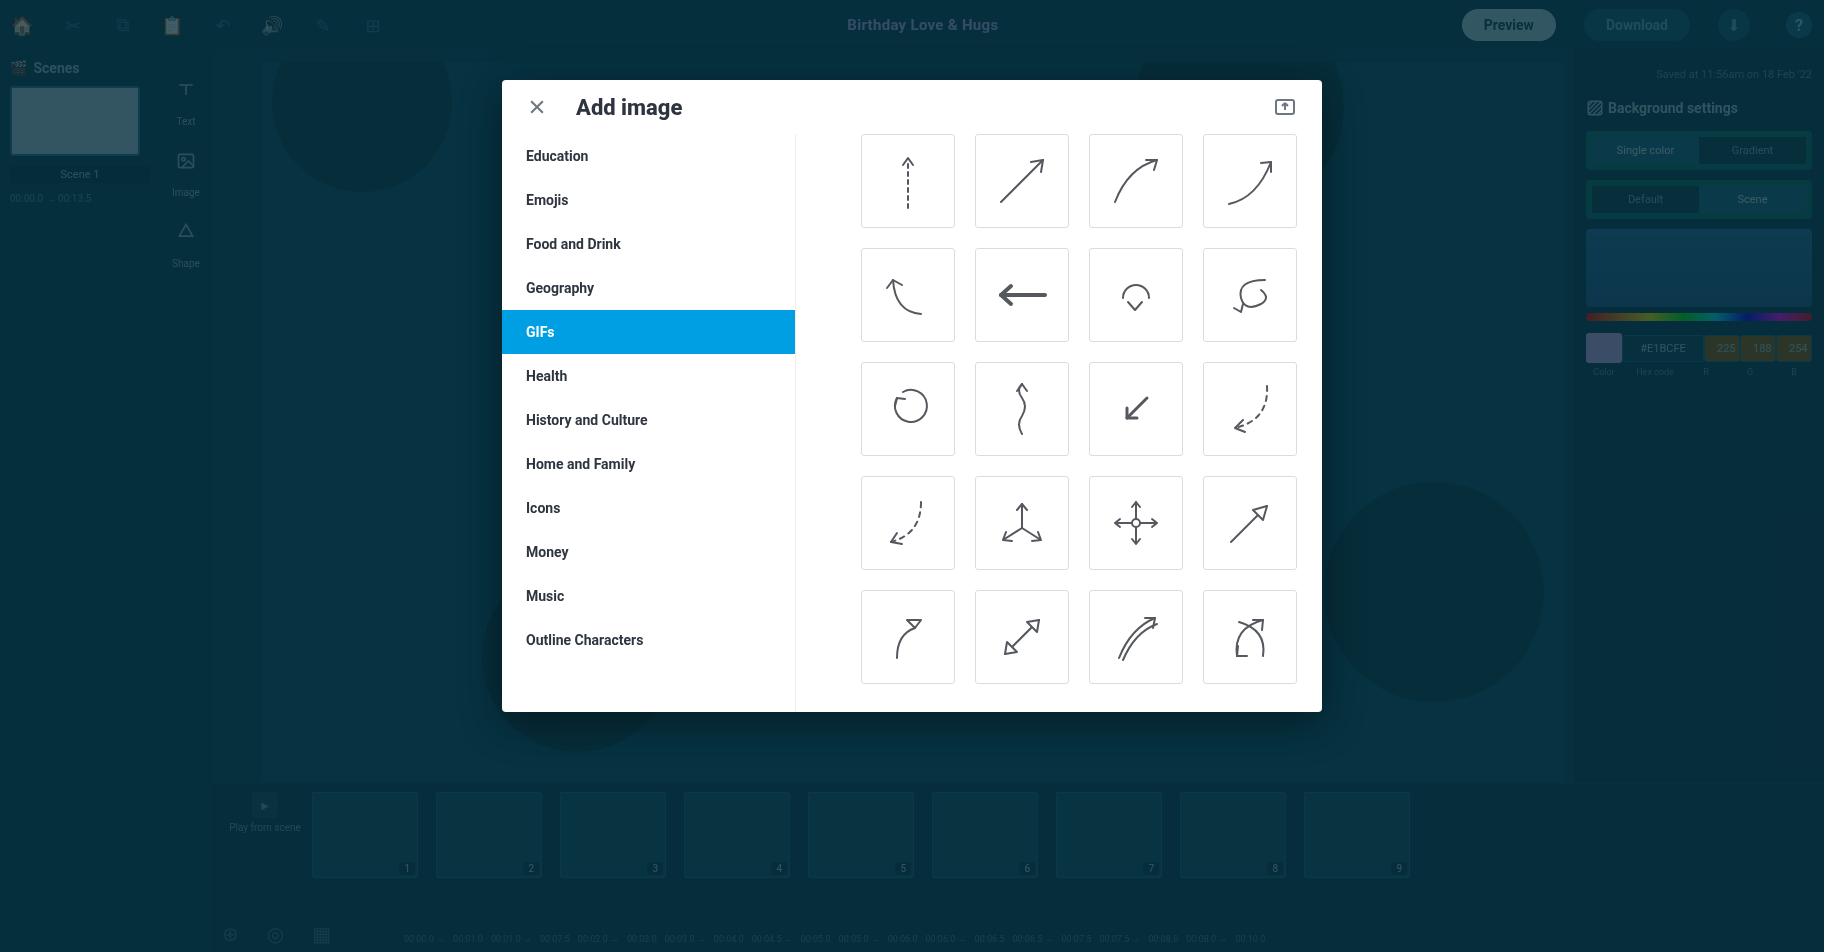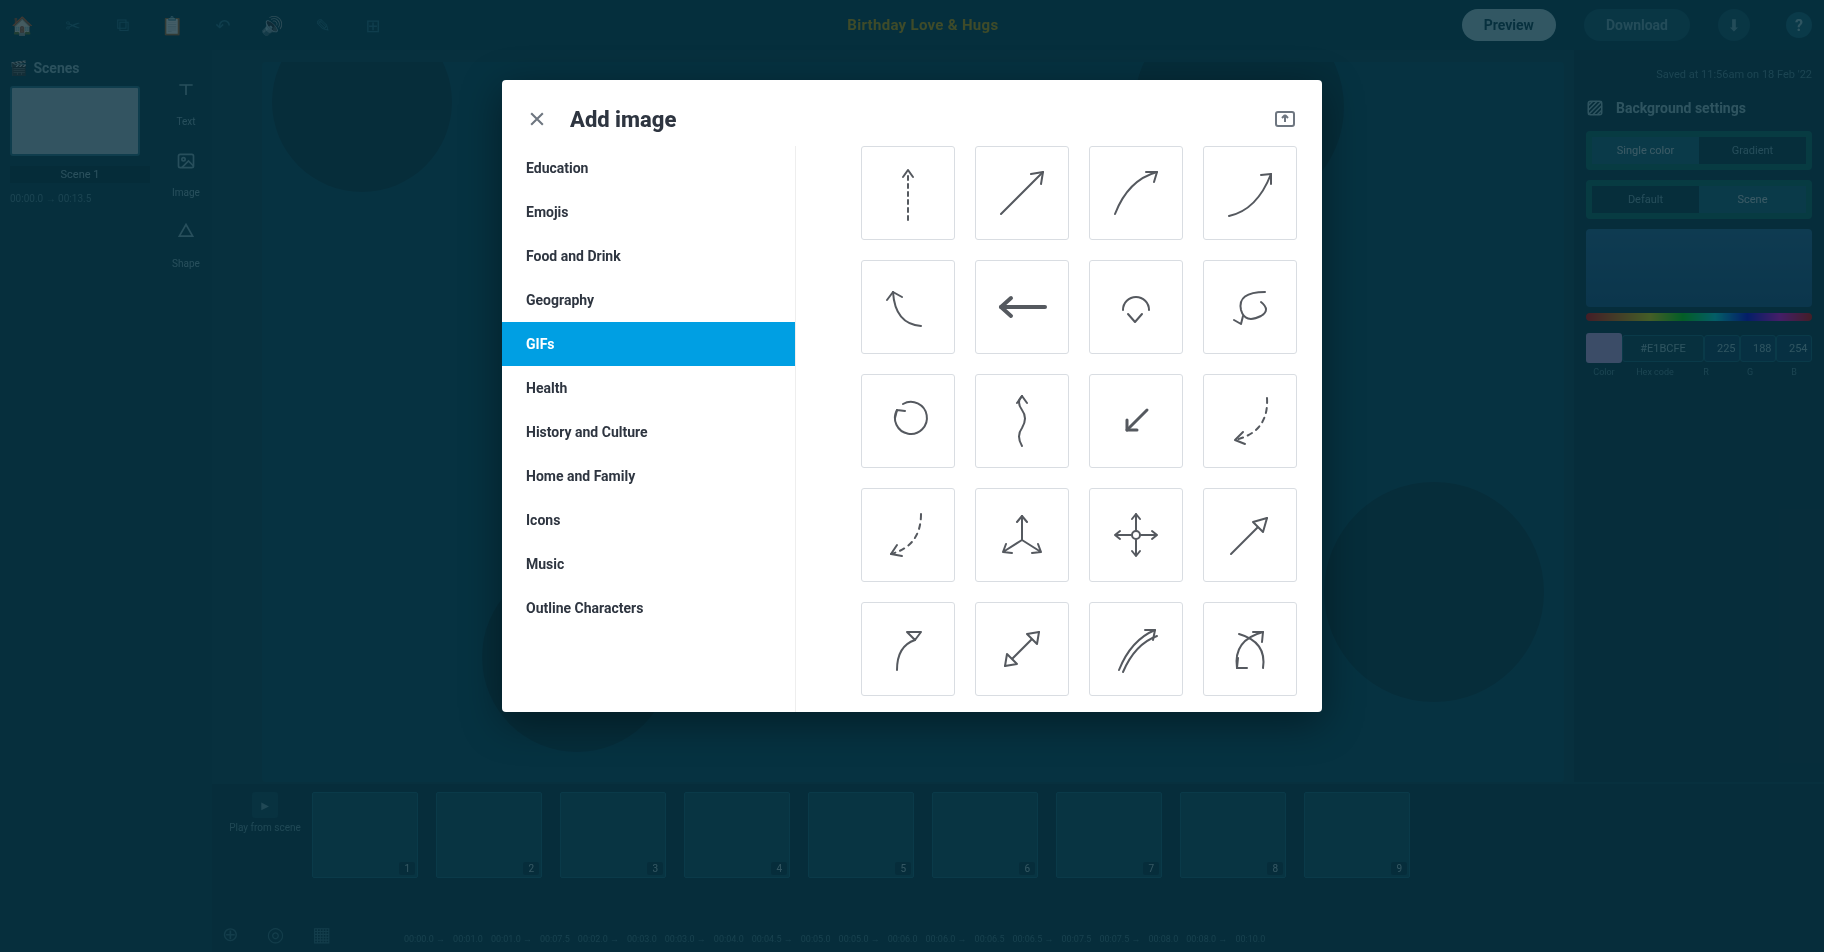--- a/index.html
+++ b/index.html
@@ -10,21 +10,21 @@
 }
 
 .app {
   position: absolute; inset: 0;
 }
 .titlebar {
   height: 50px; background: #05465a; display: flex; align-items: center;
   padding: 0 12px; gap: 28px;
 }
 .titlebar .icon { width: 22px; height: 22px; color: #2d7e96; display:flex; align-items:center; justify-content:center; font-size:18px; }
-.titlebar .ttl { flex: 1; text-align: center; color: #eab308; font-weight:700; font-size:15px; letter-spacing:.3px; }
+.titlebar .ttl { flex: 1; text-align: center; color: #c4b5fd; font-weight:700; font-size:15px; letter-spacing:.3px; }
 .titlebar .btn {
   padding: 8px 22px; border-radius: 22px; background: #155f76; color:#7eb6c5;
   font-weight:700; font-size:14px;
 }
 .titlebar .btn.primary { background:#b7e4f0; color:#0d4a5c; }
 .titlebar .circ { width:32px; height:32px; border-radius:50%; background:#155f76; display:flex;align-items:center;justify-content:center;color:#7eb6c5; }
 .titlebar .help { width:26px;height:26px;border-radius:50%;background:#1b6f88;display:flex;align-items:center;justify-content:center;font-weight:700;color:#a7d9e5; margin-left:8px;}
 
 .body {
   position:absolute; top:50px; bottom:0; left:0; right:0; display:flex;
@@ -69,45 +69,45 @@
 .tl-time-row{position:absolute;bottom:4px;left:92px;right:0;display:flex;gap:8px;font-size:9px;color:#4f8a9c;}
 .tl-time-row span{white-space:nowrap;}
 .bottom-bar{
   position:absolute;left:10px;bottom:6px;display:flex;gap:28px;align-items:center;color:#3e7b8e;font-size:20px;
 }
 
 .rightpanel{
   width:250px;background:#083d4f;position:absolute;right:0;top:0;bottom:170px;padding:18px 12px;color:#a9d6e2;font-size:12px;
 }
 .rightpanel .saved{font-size:11px;color:#5e98aa;text-align:right;margin-bottom:18px;}
-.rightpanel h4{font-size:14px;font-weight:700;display:flex;gap:12px;align-items:center;margin-bottom:14px;}
+.rightpanel h4{font-size:14px;font-weight:700;display:flex;gap:4px;align-items:center;margin-bottom:14px;}
 .seg{display:flex;border:6px solid #0f766e;border-radius:4px;overflow:hidden;font-size:11px;margin-bottom:10px;}
 .seg div{flex:1;text-align:center;padding:7px 0;background:#084051;color:#87bccb;}
 .seg div.active{background:#1b6f88;color:#d9f0f6;}
 .grad-preview{height:78px;border-radius:4px;background:linear-gradient(180deg,#2a74a8,#1e5f93);margin-bottom:6px;}
 .hue{height:8px;border-radius:4px;background:linear-gradient(90deg,#f00,#ff8000,#ff0,#0f0,#0ff,#00f,#f0f,#f00);margin-bottom:12px;}
 .color-row{display:flex;align-items:center;}
 .color-row .sw{width:36px;height:30px;background:#d9b9ff;border-radius:3px;}
 .color-row .hx{flex:1;background:#0d4a5c;border:1px solid #1b6f88;border-radius:3px;padding:6px 6px;font-size:11px;text-align:center;}
-.color-row .nn{width:36px;background:#0c4a6e;border:1px solid #1b6f88;border-radius:3px;padding:6px 12px;font-size:11px;text-align:right;}
+.color-row .nn{width:36px;background:#a16207;border:1px solid #1b6f88;border-radius:3px;padding:6px 12px;font-size:11px;text-align:right;}
 .color-lbls{display:flex;gap:8px;font-size:9px;color:#5e98aa;margin-top:4px;}
 .color-lbls span:nth-child(1){width:36px;text-align:center;}
 .color-lbls span:nth-child(2){flex:1;text-align:center;}
 .color-lbls span:nth-child(n+3){width:36px;text-align:center;}
 
 
 .overlay{
   position:absolute;inset:0;background:rgba(6,40,52,.75);display:flex;align-items:flex-start;justify-content:center;padding-top:80px;
 }
 .modal{
   width:820px;height:632px;background:#fff;border-radius:4px;box-shadow:0 10px 40px rgba(0,0,0,.4);
   display:flex;flex-direction:column; position:relative; color:#2e3540;
 }
 .modal-head{
-  display:flex;align-items:center;gap:22px;padding:26px 24px 6px 24px;text-align:center;
+  display:flex;align-items:center;gap:28px;padding:14px 24px 6px 24px;text-align:center;
 }
 .modal-head .close{width:22px;height:22px;color:#6e7680;cursor:pointer;display:flex;align-items:center;justify-content:center;}
 .modal-head h2{font-size:22px;font-weight:800;color:#2e3540;}
 .modal-head .upload-ic{margin-left:auto;color:#6e7680;width:26px;height:26px;display:flex;align-items:center;justify-content:center;}
 .modal-body{flex:1;display:flex;overflow:hidden;margin-top:8px;gap:41px;}
 .cat-list{width:294px;overflow-y:auto;padding-bottom:12px;border-right:1px solid #eee;}
 .cat-list::-webkit-scrollbar{width:14px}
 .cat-list::-webkit-scrollbar-thumb{background:#c1c7ce;border-radius:7px;}
 .cat-list::-webkit-scrollbar-track{background:#f1f3f5;}
 .cat-item{padding:14px 24px;font-size:14px;font-weight:700;color:#2e3540;cursor:pointer;}
@@ -309,20 +309,21 @@
       <div class="cat-list" id="cat-list">
           <div class="cat-item">Education</div>
           <div class="cat-item">Emojis</div>
           <div class="cat-item">Food and Drink</div>
           <div class="cat-item">Geography</div>
           <div class="cat-item active">GIFs</div>
           <div class="cat-item">Health</div>
           <div class="cat-item">History and Culture</div>
           <div class="cat-item">Home and Family</div>
           <div class="cat-item">Icons</div>
+          <div class="cat-item">Money</div>
           <div class="cat-item">Music</div>
           <div class="cat-item">Outline Characters</div>
         </div>
       <div class="img-grid-wrap">
         <div class="img-grid" id="img-grid">
             <div class="gcell">
               <svg viewBox="0 0 66 66">
                 <path stroke-dasharray="4 4" d="M33 60V12"></path>
                 <path d="M33 10l-5 7m5-7l5 7"></path>
               </svg>

